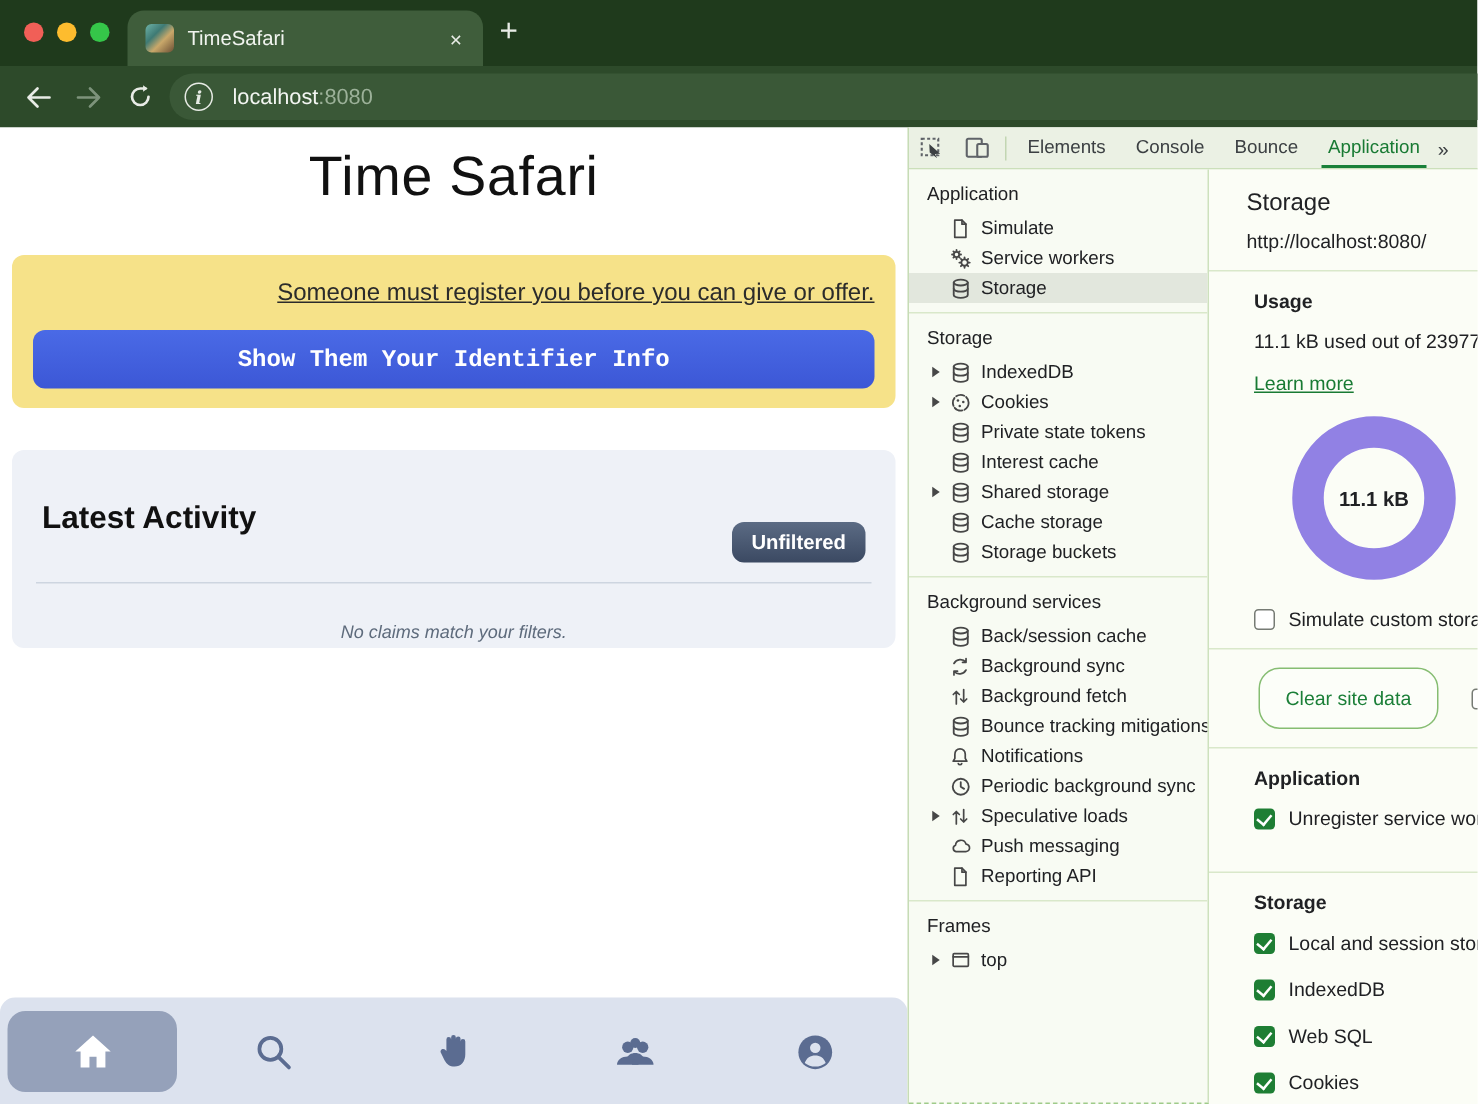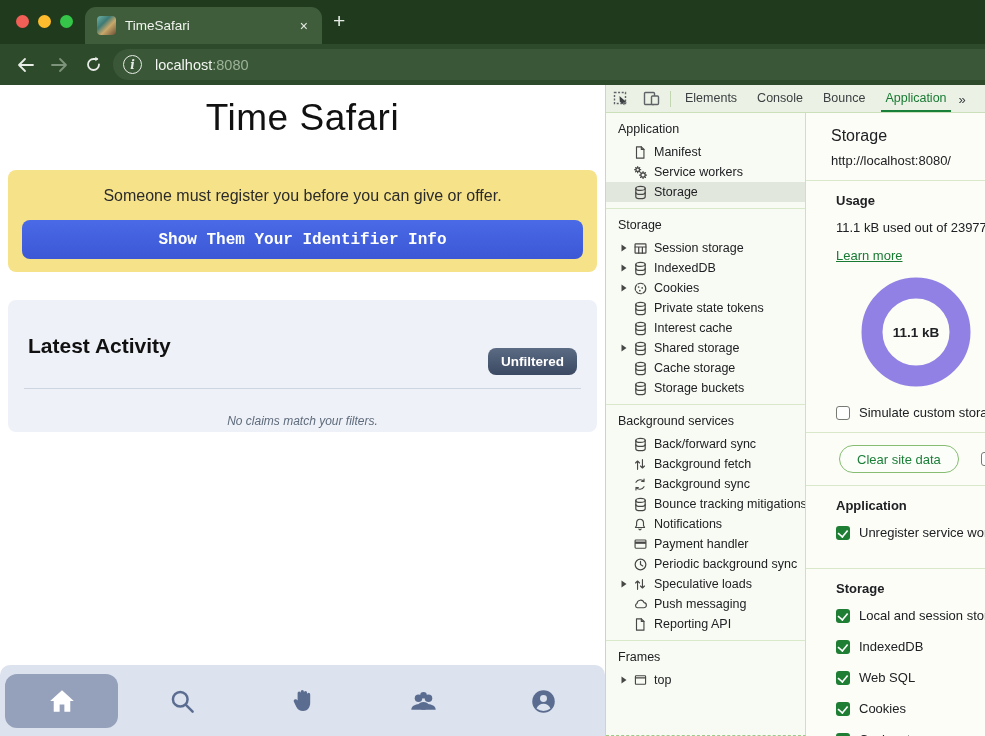--- a/index.html
+++ b/index.html
@@ -32,21 +32,21 @@
   .url-text { margin-left:13px; font-size:14.5px; }
   .url-host { color:#f2f5f1; } .url-port { color:#9cb199;text-align:right; }
   .cursor-arrow { position:absolute; left:965px; top:48px; }
 
   
   .main { position:absolute; top:85px; left:0; width:605px; height:651px; background:#ffffff; overflow:hidden; }
   .app-title { text-align:center; margin-top:12px; font-size:37px; font-weight:300; color:#111;
                letter-spacing:0.5px; }
   .alert { position:absolute; left:8px; top:85px; width:589px; height:102px; background:#f6e289;
            border-radius:8px; padding:17px 14px 0; }
-  .alert-msg { text-align:center; font-size:16px; color:#2b2b2b; }
+  .alert-msg { text-align:right; font-size:16px; color:#2b2b2b;text-decoration:underline; }
   .alert-btn { display:block; width:561px; margin:15px auto 0; height:39px; border:none; border-radius:8px;
                background:linear-gradient(#4a6ae6,#3c57d6); color:#fff; font-size:16px; font-weight:bold;
                font-family:Liberation Mono, monospace; cursor:pointer; }
   .activity { position:absolute; left:8px; top:215px; width:589px; height:132px; background:#eef1f7;
               border-radius:8px; padding:16px 20px; }
   .activity-head { display:flex; align-items:center; justify-content:space-between; }
   .activity-title { font-size:21px; font-weight:800; color:#111; }
   .unfiltered-btn { border:none; border-radius:8px; padding:6px 13px; color:#fff; font-size:13.5px;
                     font-weight:bold; background:linear-gradient(#5b6b84,#3b4962);
                     font-family:"Liberation Sans",sans-serif; cursor:pointer;margin-top:32px; }
@@ -99,21 +99,21 @@
   .donut-wrap { position:relative; width:110px; height:110px; margin:14px 0 6px 25px; }
   .donut-label { position:absolute; top:0; left:0; width:110px; height:110px; display:flex;
                  align-items:center; justify-content:center; font-weight:bold; font-size:13.5px; }
   .chk-row { display:flex; align-items:center; gap:9px; white-space:nowrap; font-size:13px; }
   .chk { width:14px; height:14px; border-radius:3px; flex:0 0 auto; position:relative; }
   .chk.off { background:#fff; border:1.5px solid #767b74; }
   .chk.on { background:#1e7e34; }
   .chk.on::after { content:""; position:absolute; left:3.2px; top:1.8px; width:6px; height:8.5px;
                    border:solid #fff; border-width:0 2px 2px 0; transform:rotate(40deg) scale(.82); }
   .clear-row { display:flex; align-items:center; gap:22px; padding:12px 0 12px 33px; }
-  .clear-btn { height:28px; padding:0 17px; border-radius:14px; border:1px solid #86bd72; background:#fcfef9;
+  .clear-btn { height:41px; padding:0 17px; border-radius:14px; border:1px solid #86bd72; background:#fcfef9;
                color:#1b7f38; font-size:13px; font-family:"Liberation Sans",sans-serif; white-space:nowrap;
                cursor:pointer; }
   .stack > .chk-row { margin-bottom:16px; }
 </style>
 </head>
 <body>
 
 <div class="screen">
 
   <div class="tabstrip">
@@ -250,21 +250,21 @@
         <div class="dt-section">
           <div class="dt-sec-title">Application</div>
           <div class="dt-row">
             <span class="dt-caret"></span>
             <span class="dt-ic">
               <svg width="14" height="15" viewBox="0 0 16 16">
                 <path d="M4 1.5h5.5l3 3v10H4z" fill="none" stroke="#474747" stroke-width="1.3" stroke-linecap="round" stroke-linejoin="round"></path>
                 <path d="M9.5 1.5v3h3" fill="none" stroke="#474747" stroke-width="1.3" stroke-linecap="round" stroke-linejoin="round"></path>
               </svg>
             </span>
-            <span class="dt-label">Manifest</span>
+            <span class="dt-label">Simulate</span>
           </div>
           <div class="dt-row">
             <span class="dt-caret"></span>
             <span class="dt-ic">
               <svg width="15" height="15" viewBox="0 0 16 16">
                 <circle cx="5" cy="5" r="1.9" fill="none" stroke="#474747" stroke-width="1.3" stroke-linecap="round" stroke-linejoin="round"></circle>
                 <path d="M5 1.8v1M5 7.2v1M1.8 5h1M7.2 5h1M2.8 2.8l.7.7M6.5 6.5l.7.7M7.2 2.8l-.7.7M3.5 6.5l-.7.7" fill="none" stroke="#474747" stroke-width="1.3" stroke-linecap="round" stroke-linejoin="round"></path>
                 <circle cx="10.7" cy="10.7" r="2.3" fill="none" stroke="#474747" stroke-width="1.3" stroke-linecap="round" stroke-linejoin="round"></circle>
                 <path d="M10.7 7v1.2M10.7 13.2v1.2M7 10.7h1.2M13.2 10.7h1.2M8.1 8.1l.9.9M12.4 12.4l.9.9M13.3 8.1l-.9.9M9 12.4l-.9.9" fill="none" stroke="#474747" stroke-width="1.3" stroke-linecap="round" stroke-linejoin="round"></path>
               </svg>
@@ -286,34 +286,20 @@
         <div class="dt-section">
           <div class="dt-sec-title">Storage</div>
           <div class="dt-row">
             <span class="dt-caret">
               <svg width="8" height="8" viewBox="0 0 8 8">
                 <path d="M1.5 0.5 L6.5 4 L1.5 7.5 Z" fill="#474747"></path>
               </svg>
             </span>
             <span class="dt-ic">
               <svg width="15" height="15" viewBox="0 0 16 16">
-                <rect x="2.2" y="3" width="11.6" height="10" rx="0.8" fill="none" stroke="#474747" stroke-width="1.3" stroke-linecap="round" stroke-linejoin="round"></rect>
-                <path d="M2.2 6.4h11.6M6.1 6.4v6.6M10 6.4v6.6" fill="none" stroke="#474747" stroke-width="1.3" stroke-linecap="round" stroke-linejoin="round"></path>
-              </svg>
-            </span>
-            <span class="dt-label">Session storage</span>
-          </div>
-          <div class="dt-row">
-            <span class="dt-caret">
-              <svg width="8" height="8" viewBox="0 0 8 8">
-                <path d="M1.5 0.5 L6.5 4 L1.5 7.5 Z" fill="#474747"></path>
-              </svg>
-            </span>
-            <span class="dt-ic">
-              <svg width="15" height="15" viewBox="0 0 16 16">
                 <ellipse cx="8" cy="3.6" rx="5" ry="2.1" fill="none" stroke="#474747" stroke-width="1.3" stroke-linecap="round" stroke-linejoin="round"></ellipse>
                 <path d="M3 3.6v8.8c0 1.15 2.24 2.1 5 2.1s5-.95 5-2.1V3.6" fill="none" stroke="#474747" stroke-width="1.3" stroke-linecap="round" stroke-linejoin="round"></path>
                 <path d="M3 8c0 1.15 2.24 2.1 5 2.1S13 9.15 13 8" fill="none" stroke="#474747" stroke-width="1.3" stroke-linecap="round" stroke-linejoin="round"></path>
               </svg>
             </span>
             <span class="dt-label">IndexedDB</span>
           </div>
           <div class="dt-row">
             <span class="dt-caret">
               <svg width="8" height="8" viewBox="0 0 8 8">
@@ -394,72 +380,62 @@
           <div class="dt-sec-title">Background services</div>
           <div class="dt-row">
             <span class="dt-caret"></span>
             <span class="dt-ic">
               <svg width="15" height="15" viewBox="0 0 16 16">
                 <ellipse cx="8" cy="3.6" rx="5" ry="2.1" fill="none" stroke="#474747" stroke-width="1.3" stroke-linecap="round" stroke-linejoin="round"></ellipse>
                 <path d="M3 3.6v8.8c0 1.15 2.24 2.1 5 2.1s5-.95 5-2.1V3.6" fill="none" stroke="#474747" stroke-width="1.3" stroke-linecap="round" stroke-linejoin="round"></path>
                 <path d="M3 8c0 1.15 2.24 2.1 5 2.1S13 9.15 13 8" fill="none" stroke="#474747" stroke-width="1.3" stroke-linecap="round" stroke-linejoin="round"></path>
               </svg>
             </span>
-            <span class="dt-label">Back/forward sync</span>
+            <span class="dt-label">Back/session cache</span>
+          </div>
+          <div class="dt-row">
+            <span class="dt-caret"></span>
+            <span class="dt-ic">
+              <svg width="14" height="15" viewBox="0 0 16 16">
+                <path d="M12.6 4.6A5.6 5.6 0 0 0 3.4 5.5M12.6 4.6V1.8M12.6 4.6H9.9" fill="none" stroke="#474747" stroke-width="1.3" stroke-linecap="round" stroke-linejoin="round"></path>
+                <path d="M3.4 11.4a5.6 5.6 0 0 0 9.2-.9M3.4 11.4v2.8M3.4 11.4h2.7" fill="none" stroke="#474747" stroke-width="1.3" stroke-linecap="round" stroke-linejoin="round"></path>
+              </svg>
+            </span>
+            <span class="dt-label">Background sync</span>
           </div>
           <div class="dt-row">
             <span class="dt-caret"></span>
             <span class="dt-ic">
               <svg width="14" height="15" viewBox="0 0 16 16">
                 <path d="M5.2 13.5v-9.5M5.2 4l-2.3 2.3M5.2 4l2.3 2.3" fill="none" stroke="#474747" stroke-width="1.3" stroke-linecap="round" stroke-linejoin="round"></path>
                 <path d="M10.8 2.5V12M10.8 12l-2.3-2.3M10.8 12l2.3-2.3" fill="none" stroke="#474747" stroke-width="1.3" stroke-linecap="round" stroke-linejoin="round"></path>
               </svg>
             </span>
             <span class="dt-label">Background fetch</span>
           </div>
           <div class="dt-row">
             <span class="dt-caret"></span>
             <span class="dt-ic">
-              <svg width="14" height="15" viewBox="0 0 16 16">
-                <path d="M12.6 4.6A5.6 5.6 0 0 0 3.4 5.5M12.6 4.6V1.8M12.6 4.6H9.9" fill="none" stroke="#474747" stroke-width="1.3" stroke-linecap="round" stroke-linejoin="round"></path>
-                <path d="M3.4 11.4a5.6 5.6 0 0 0 9.2-.9M3.4 11.4v2.8M3.4 11.4h2.7" fill="none" stroke="#474747" stroke-width="1.3" stroke-linecap="round" stroke-linejoin="round"></path>
-              </svg>
-            </span>
-            <span class="dt-label">Background sync</span>
-          </div>
-          <div class="dt-row">
-            <span class="dt-caret"></span>
-            <span class="dt-ic">
               <svg width="15" height="15" viewBox="0 0 16 16">
                 <ellipse cx="8" cy="3.6" rx="5" ry="2.1" fill="none" stroke="#474747" stroke-width="1.3" stroke-linecap="round" stroke-linejoin="round"></ellipse>
                 <path d="M3 3.6v8.8c0 1.15 2.24 2.1 5 2.1s5-.95 5-2.1V3.6" fill="none" stroke="#474747" stroke-width="1.3" stroke-linecap="round" stroke-linejoin="round"></path>
                 <path d="M3 8c0 1.15 2.24 2.1 5 2.1S13 9.15 13 8" fill="none" stroke="#474747" stroke-width="1.3" stroke-linecap="round" stroke-linejoin="round"></path>
               </svg>
             </span>
             <span class="dt-label">Bounce tracking mitigations</span>
           </div>
           <div class="dt-row">
             <span class="dt-caret"></span>
             <span class="dt-ic">
               <svg width="14" height="15" viewBox="0 0 16 16">
                 <path d="M8 2c-2.4 0-3.9 1.7-3.9 4v3.2L2.8 11.4h10.4L12 9.2V6c0-2.3-1.6-4-4-4z" fill="none" stroke="#474747" stroke-width="1.3" stroke-linecap="round" stroke-linejoin="round"></path>
                 <path d="M6.7 13.2a1.4 1.4 0 0 0 2.6 0" fill="none" stroke="#474747" stroke-width="1.3" stroke-linecap="round" stroke-linejoin="round"></path>
               </svg>
             </span>
             <span class="dt-label">Notifications</span>
-          </div>
-          <div class="dt-row">
-            <span class="dt-caret"></span>
-            <span class="dt-ic">
-              <svg width="15" height="14" viewBox="0 0 16 16">
-                <rect x="1.8" y="3.4" width="12.4" height="9.4" rx="1" fill="none" stroke="#474747" stroke-width="1.3" stroke-linecap="round" stroke-linejoin="round"></rect>
-                <rect x="1.8" y="5.2" width="12.4" height="2.6" fill="#474747"></rect>
-              </svg>
-            </span>
-            <span class="dt-label">Payment handler</span>
           </div>
           <div class="dt-row">
             <span class="dt-caret"></span>
             <span class="dt-ic">
               <svg width="15" height="15" viewBox="0 0 16 16">
                 <circle cx="8" cy="8" r="5.7" fill="none" stroke="#474747" stroke-width="1.3" stroke-linecap="round" stroke-linejoin="round"></circle>
                 <path d="M8 4.7V8l2.4 1.5" fill="none" stroke="#474747" stroke-width="1.3" stroke-linecap="round" stroke-linejoin="round"></path>
               </svg>
             </span>
             <span class="dt-label">Periodic background sync</span>

